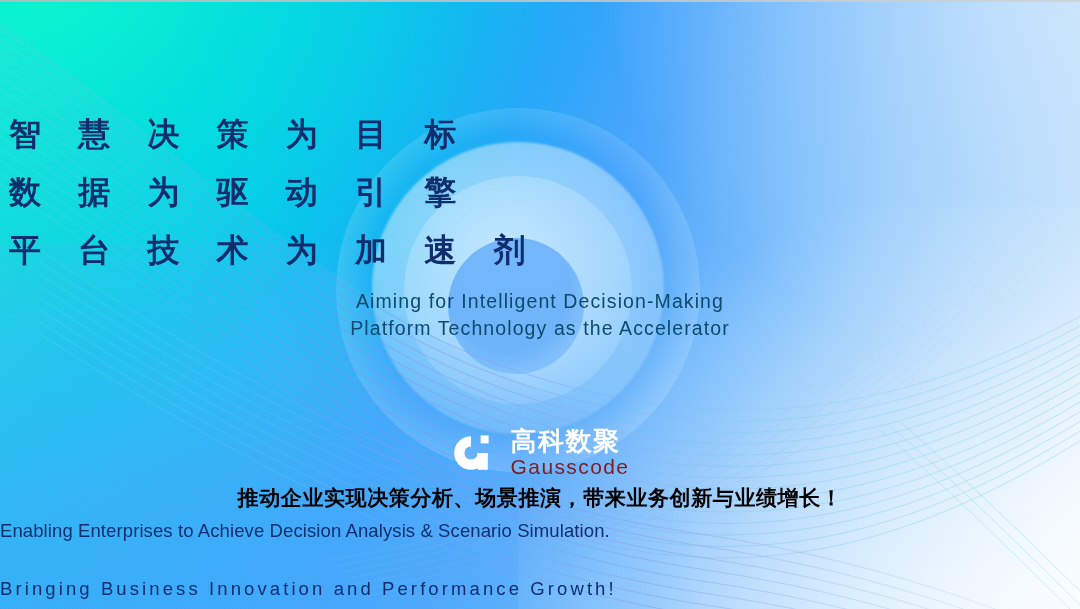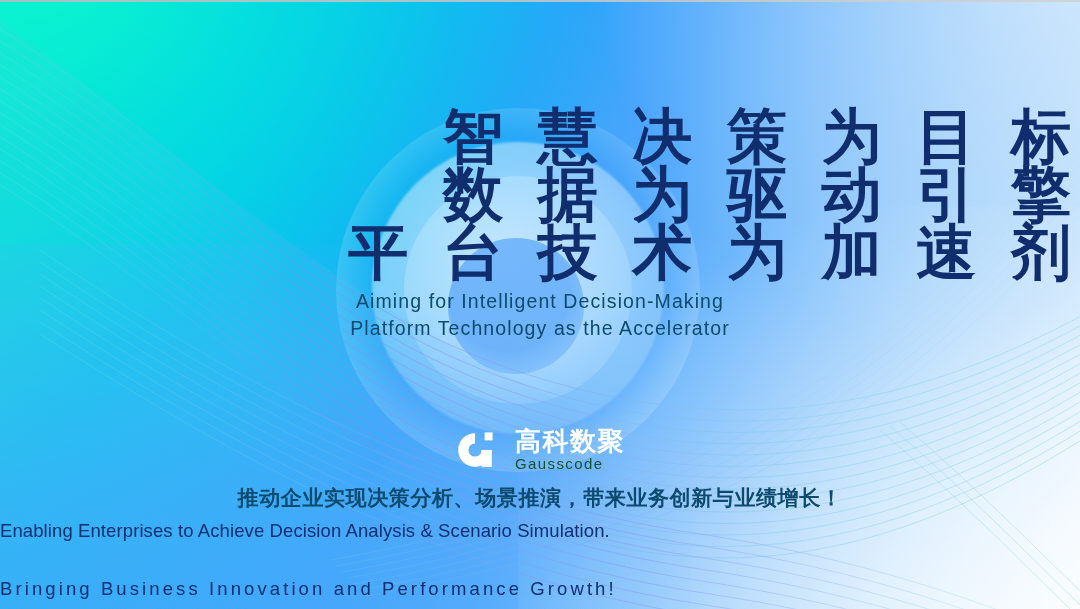--- a/index.html
+++ b/index.html
@@ -100,28 +100,28 @@
 
   
   .ribbons{position:absolute;inset:0;}
   .ribbons svg{display:block;width:1080px;height:609px;}
 
   
   .content{position:absolute;inset:0;}
 
   .headline{
     position:absolute; left:0; right:0; top:108px;
-    text-align:right;
+    text-align:left;
     color:#102d6e;
     font-weight:700;
-    font-size:60px;
+    font-size:32px;
     line-height:58px;
     letter-spacing:9px;
     text-indent:9px;
-    font-family:Liberation Sans, sans-serif;
+    font-family:Liberation Mono, monospace;
   }
   .headline div{white-space:nowrap;}
 
   .subhead{
     position:absolute; left:0; right:0; top:288px;
     text-align:center;
     color:#0c4a6e;
     font-size:19.5px;
     line-height:26.5px;
     letter-spacing:1.1px;
@@ -137,28 +137,28 @@
   .logo-mark{
     position:relative; width:40px; height:40px; flex:0 0 auto;
   }
   .logo-mark svg{display:block;}
   .logo-text{display:flex;flex-direction:column;line-height:1;}
   .logo-cn{
     color:#ffffff; font-size:26px; font-weight:700;
     letter-spacing:1.5px; margin-bottom:2px;
   }
   .logo-en{
-    color:#14532d; font-size:15px; font-weight:400;
+    color:#7f1d1d; font-size:21px; font-weight:400;
     letter-spacing:1.4px;
   }
 
   .tagline-cn{
     position:absolute; left:0; right:0; top:484px;
     text-align:center;
-    color:#0c4a6e;
+    color:#000000;
     font-size:21px; font-weight:700;
     letter-spacing:.6px;
     white-space:nowrap;
   }
   .tagline-en{
     position:absolute; left:0; right:0; top:518px;
     text-align:left;
     color:#0f2f70;
     font-size:18.5px; font-weight:400;
     line-height:26px;

